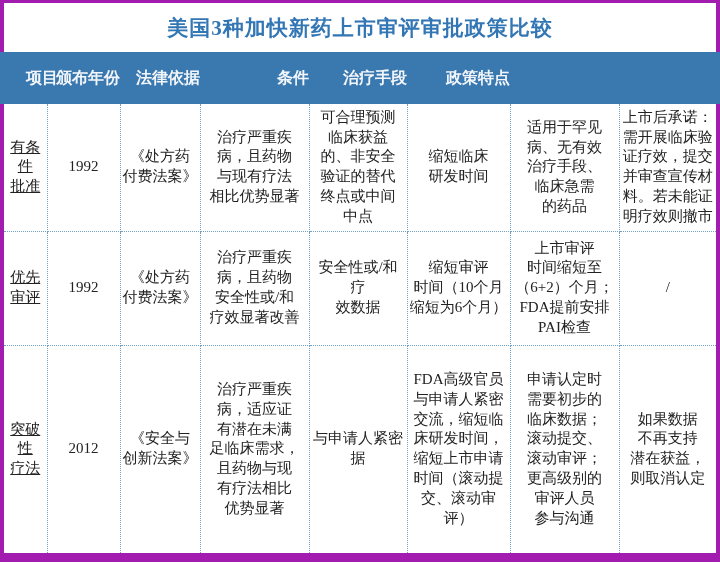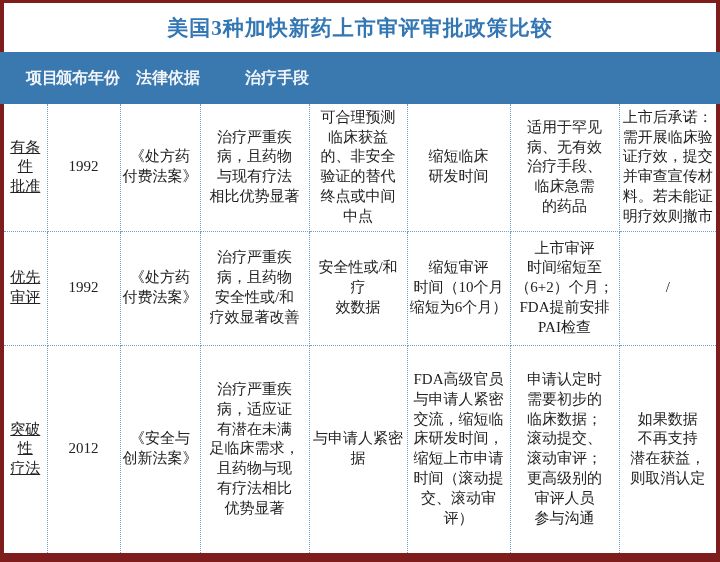--- a/index.html
+++ b/index.html
@@ -4,21 +4,21 @@
 <style>
   html,body{margin:0;padding:0;}
   body{
     width:720px;height:562px;
     font-family:"Liberation Serif","DejaVu Serif",serif;
     background:#fff;
   }
   .page{
     position:relative;
     width:720px;height:562px;
-    background:#7f1d1d; 
+    background:#a21caf; 
     box-sizing:border-box;
     overflow:hidden;
   }
   .title-bar{
     margin:3px 4px 0 4px;
     height:49px;
     background:#ffffff;
     display:flex;align-items:center;justify-content:center;
   }
   .title-bar h1{
@@ -91,21 +91,23 @@
 <div class="page">
 
   <div class="title-bar">
     <h1>美国3种加快新药上市审评审批政策比较</h1>
   </div>
 
   <div class="header-band">
     <div class="hcell">项目</div>
     <div class="hcell">颁布年份</div>
     <div class="hcell">法律依据</div>
+    <div class="hcell">条件</div>
     <div class="hcell">治疗手段</div>
+    <div class="hcell">政策特点</div>
   </div>
 
   <div class="body-wrap">
     <table class="policy">
       <colgroup>
           <col>
           <col>
           <col>
           <col>
           <col>

